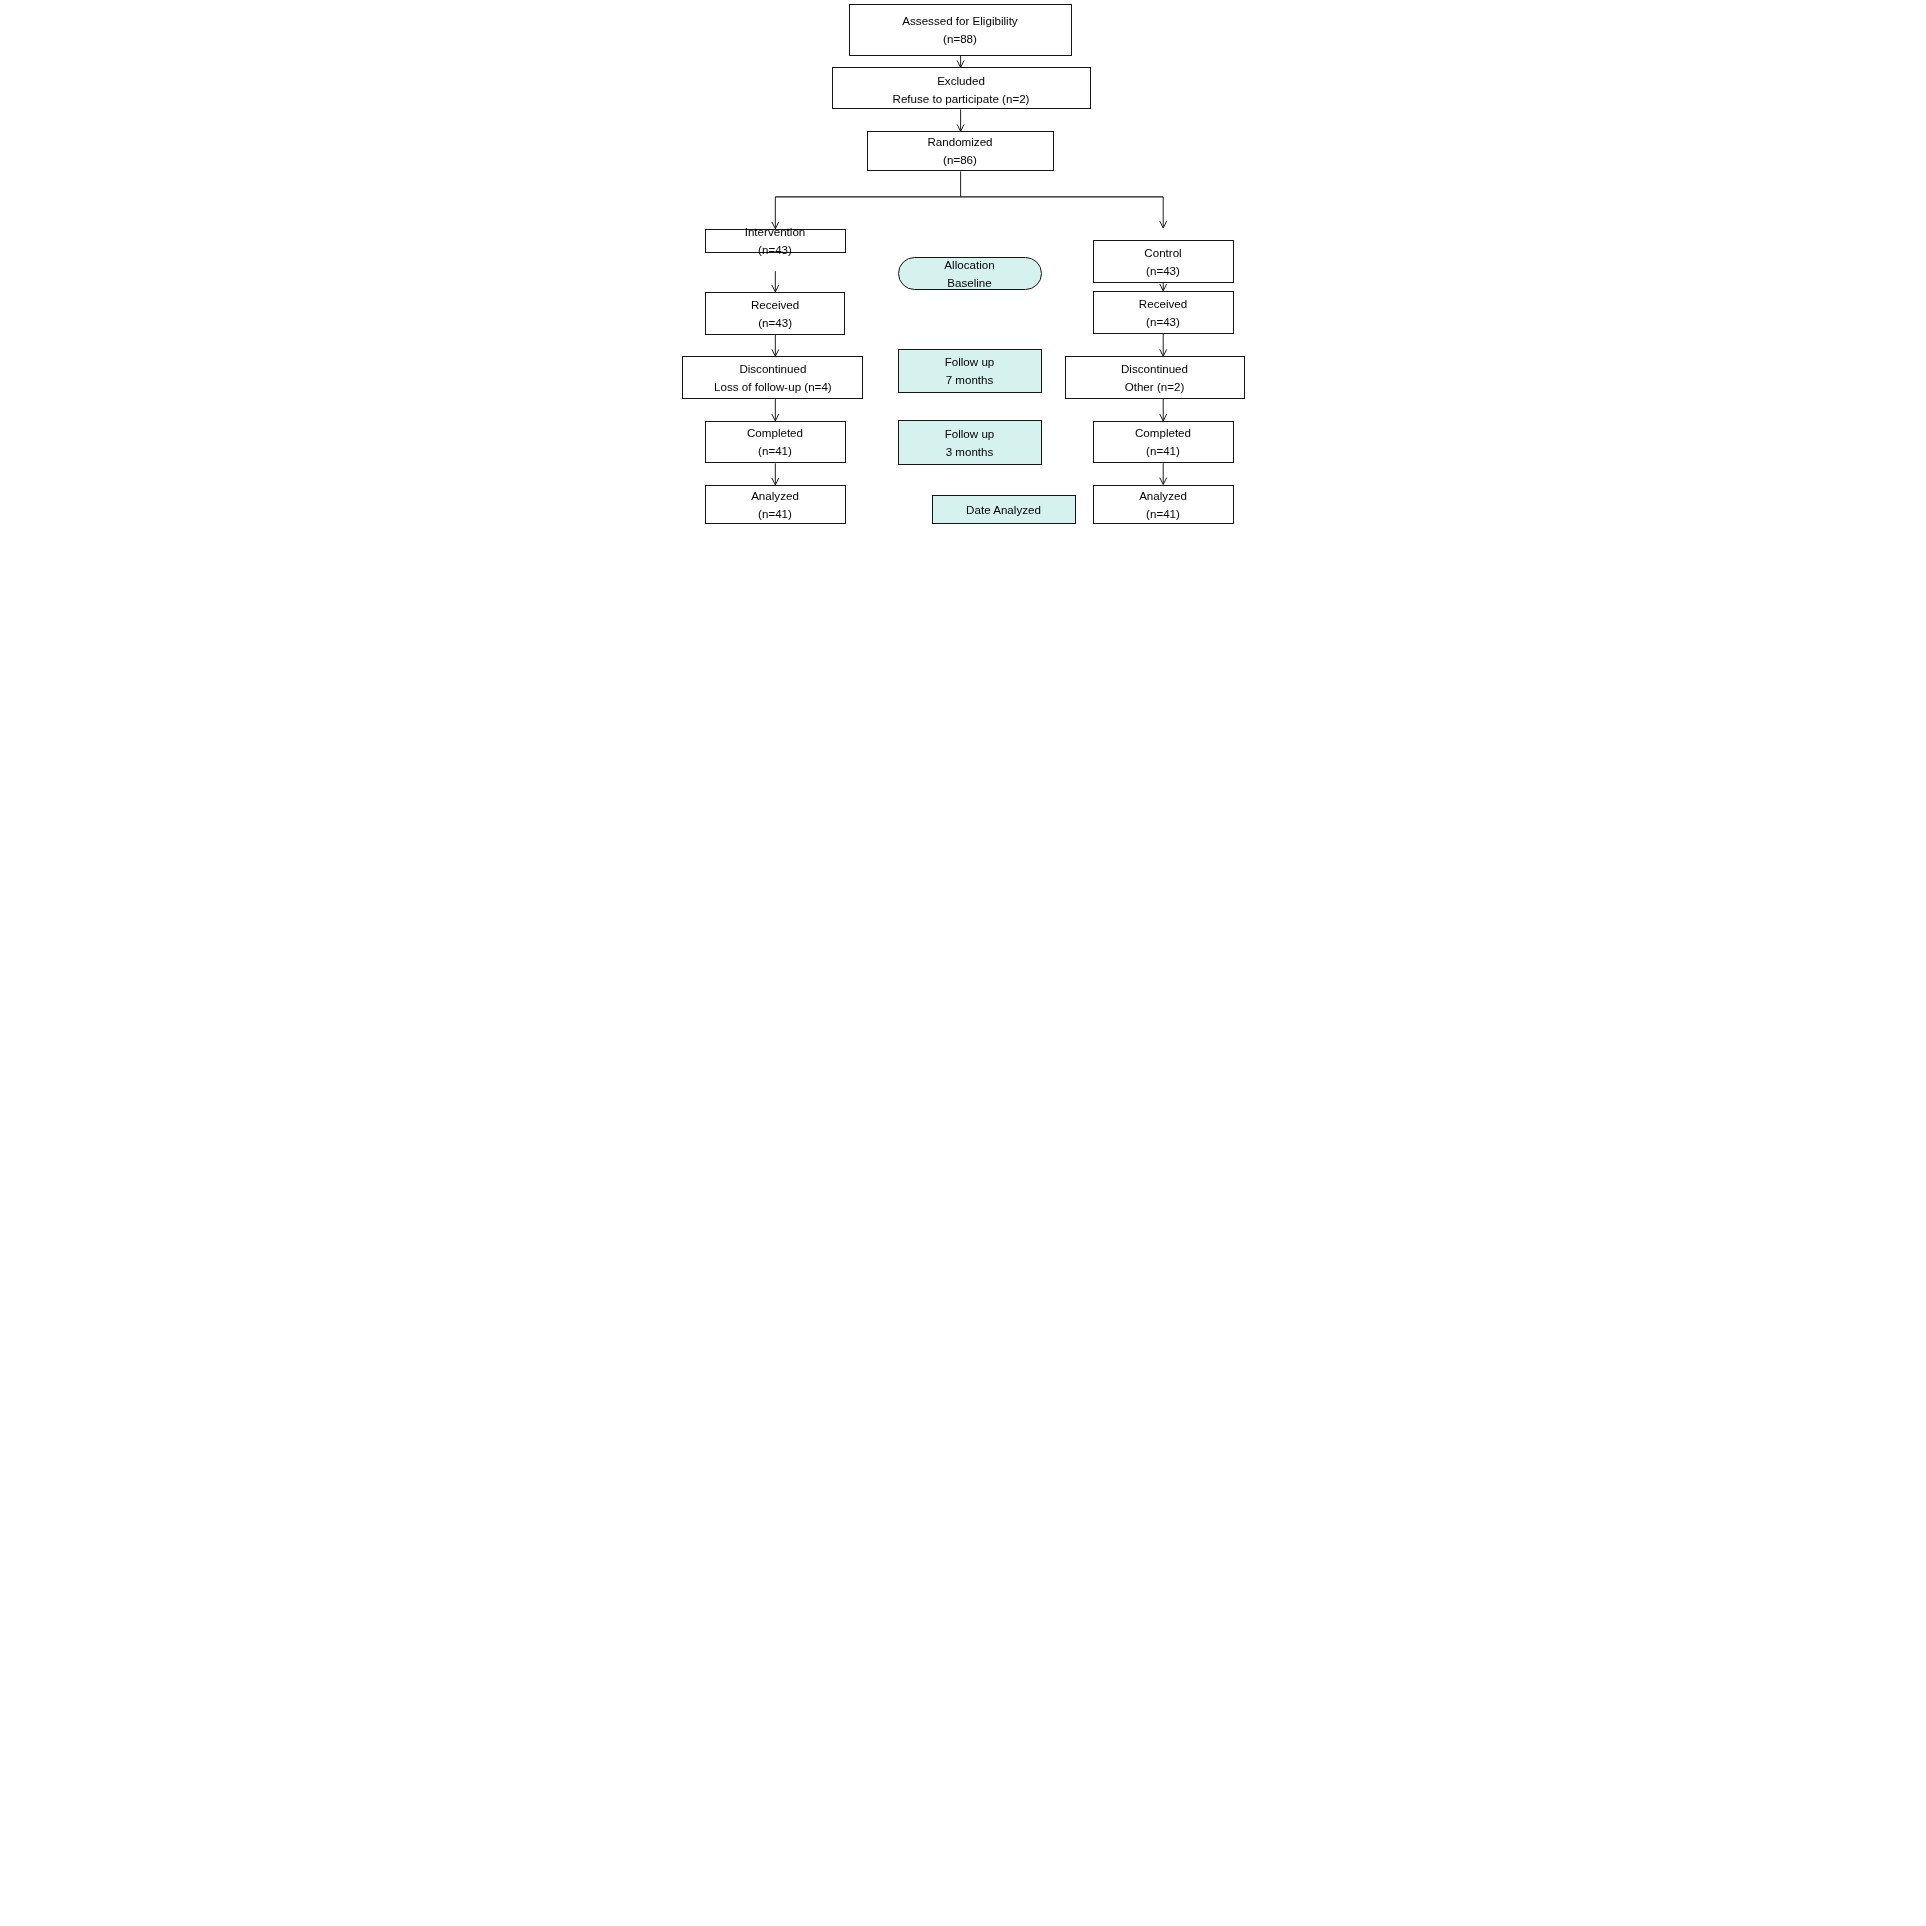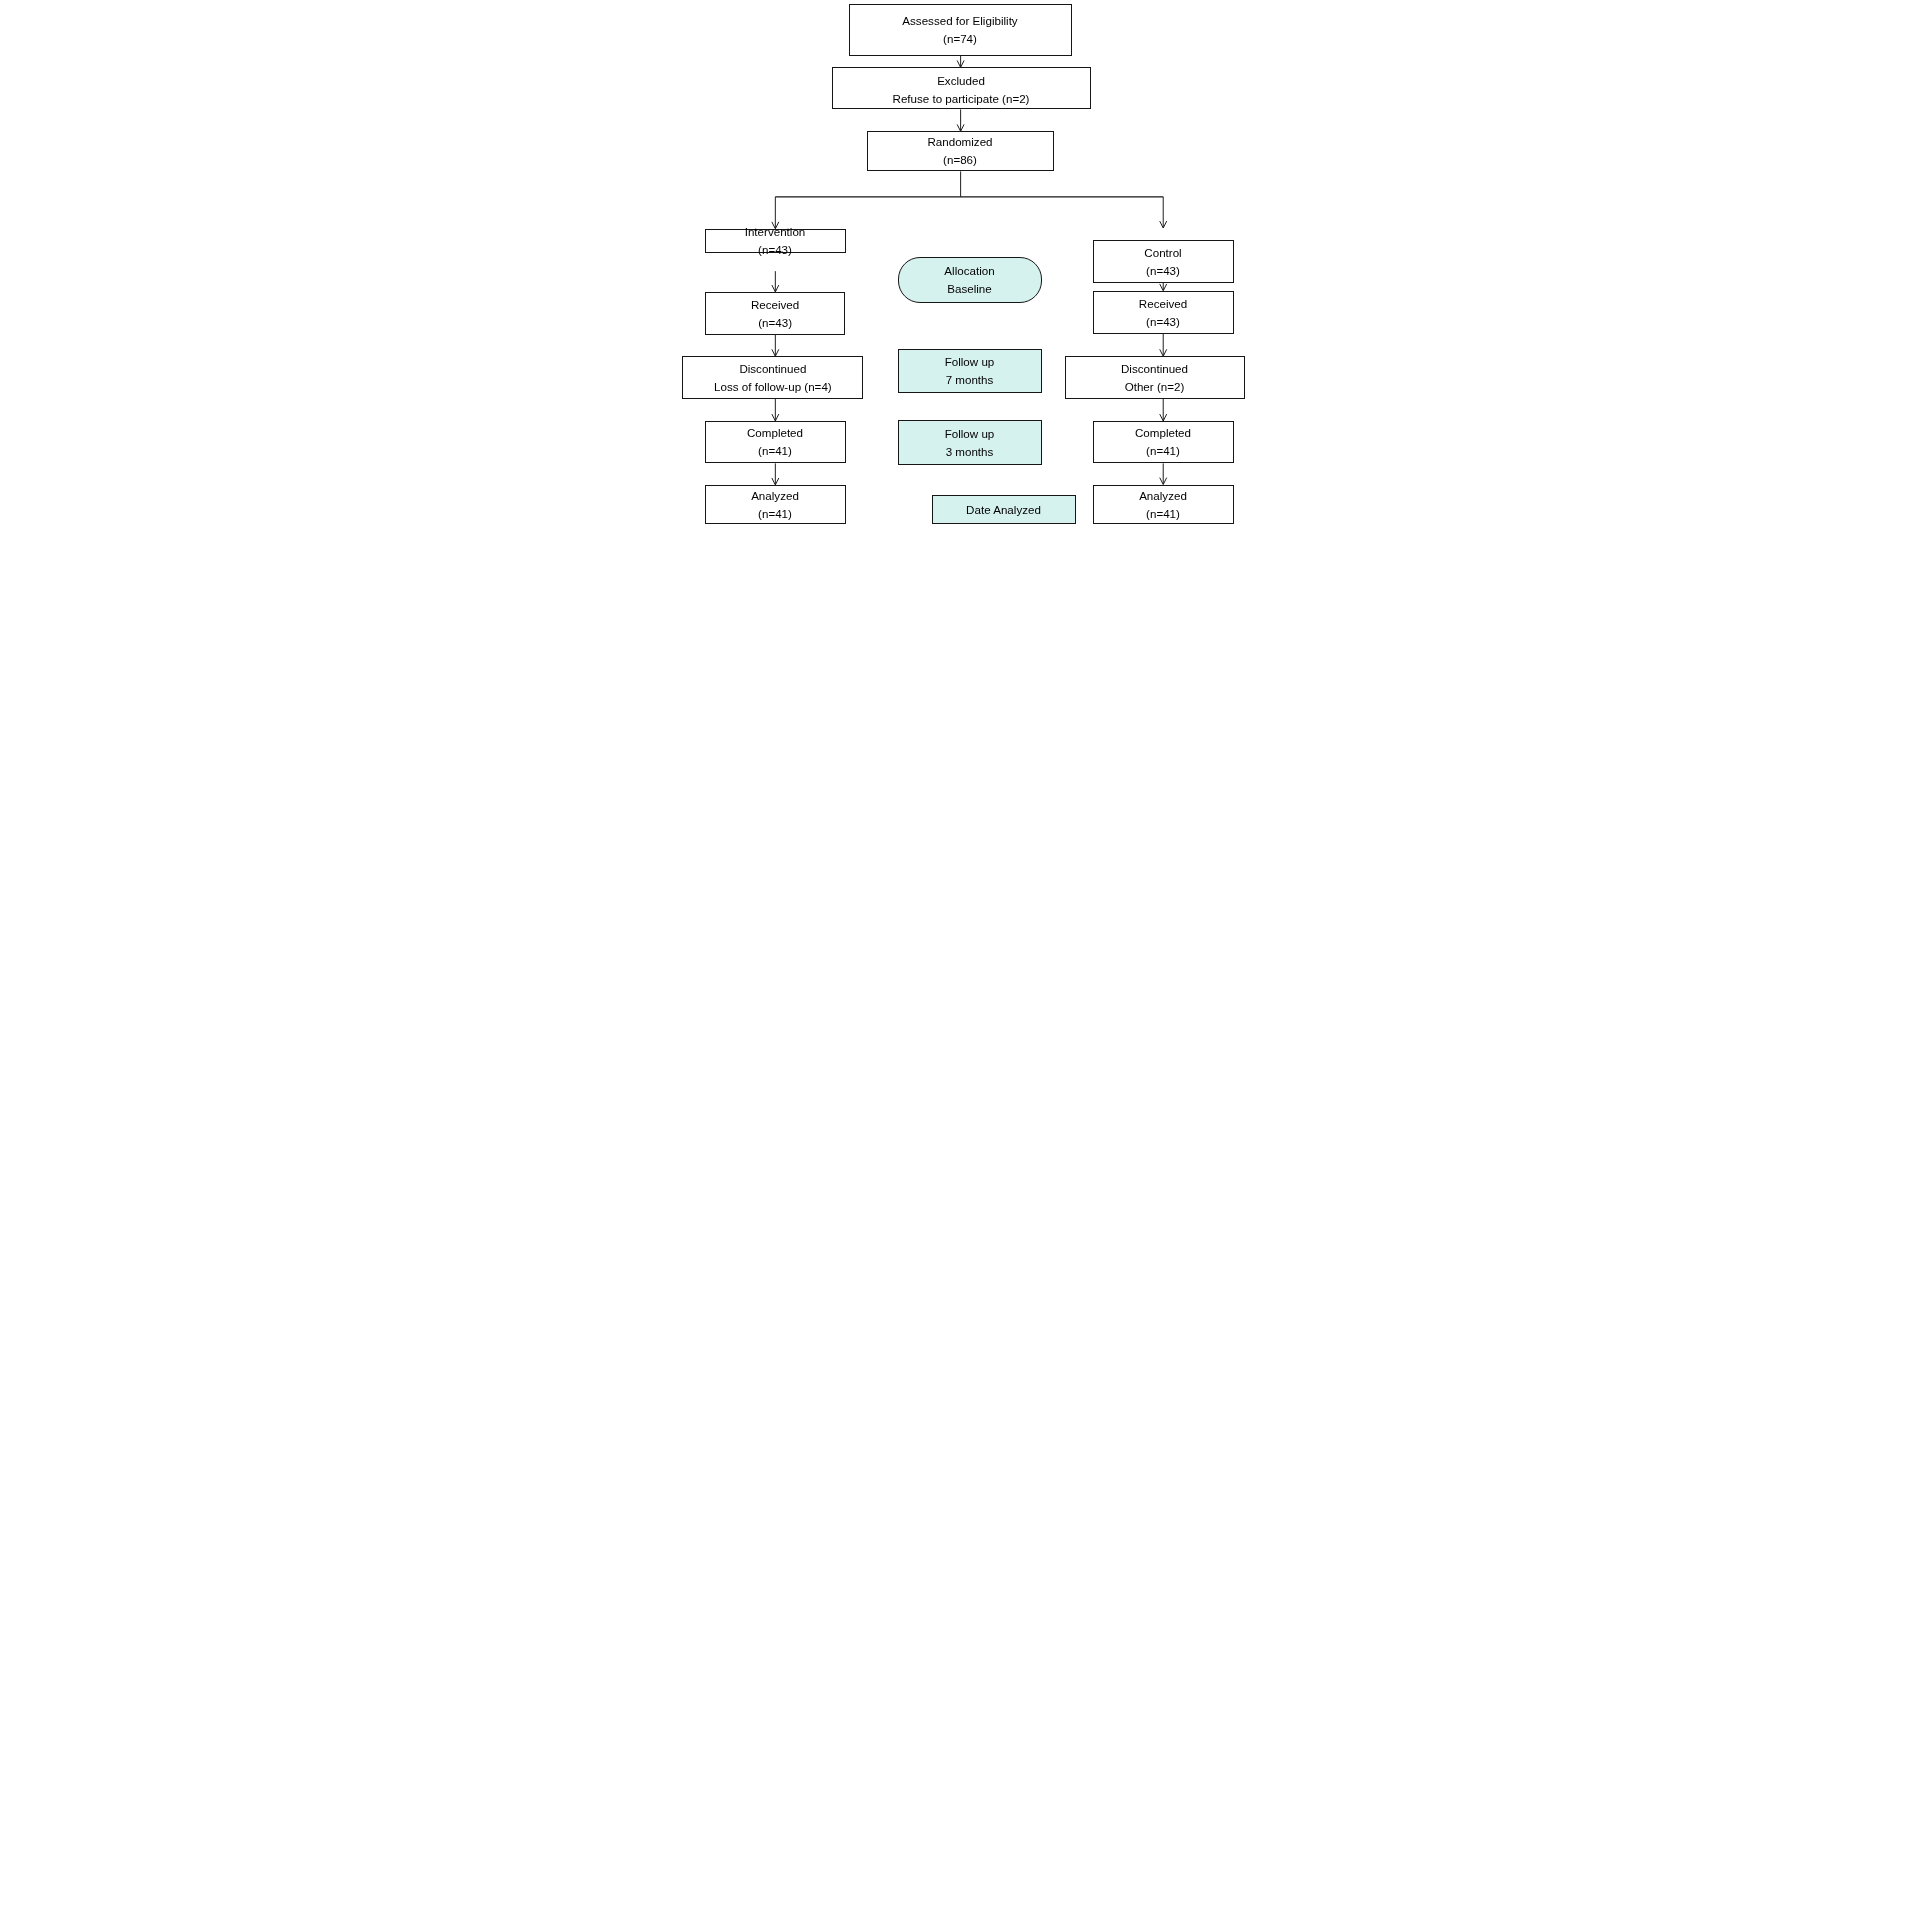--- a/index.html
+++ b/index.html
@@ -49,21 +49,21 @@
   .b-intervention  { left: 26px;   top: 229px;  width: 141px; height: 24px; }
   .b-control       { left: 414px; top: 240px;  width: 141px; height: 43px; }
   .b-received-l    { left: 26.6px;   top: 292px;  width: 140px; height: 43px; }
   .b-received-r    { left: 414px; top: 291px;  width: 141px; height: 43px; }
   .b-discontinued-l{ left: 3.9px;   top: 356px;  width: 181px; height: 43px; }
   .b-discontinued-r{ left: 386px; top: 356px;  width: 180px; height: 43px; }
   .b-completed-l   { left: 26px;   top: 421px; width: 141px; height: 42px; }
   .b-completed-r   { left: 414px; top: 421px; width: 141px; height: 42px; }
   .b-analyzed-l    { left: 26px;   top: 485px; width: 141px; height: 39px; }
   .b-analyzed-r    { left: 414px; top: 485px; width: 141px; height: 39px; }
-  .b-allocation    { left: 219px;  top: 257px;  width: 144px; height: 46px; border-radius: 22px; }
+  .b-allocation    { left: 219px;  top: 257px;  width: 144px; height: 33px; border-radius: 22px; }
   .b-followup1     { left: 219px;  top: 349px;  width: 144px; height: 44px; }
   .b-followup3     { left: 219px;  top: 420px; width: 144px; height: 45px; }
   .b-dateanalyzed  { left: 219px;  top: 495px; width: 144px; height: 29px; font-size: 11.6px; margin-left: 34px; }
 
   .connectors line, .connectors path, .connectors polyline {
     stroke: #161616;
     fill: none;
   }
 </style>
 </head>
@@ -100,21 +100,21 @@
     <line x1="1257" y1="867" x2="1257" y2="923" stroke-width="2.5"></line>
     <path d="M 1248 907 L 1257 925 L 1266 907" stroke-width="2.5"></path>
     <line x1="1257" y1="1036" x2="1257" y2="1091" stroke-width="2.5"></line>
     <path d="M 1248 1075 L 1257 1093 L 1266 1075" stroke-width="2.5"></path>
     <line x1="1257" y1="1203" x2="1257" y2="1256" stroke-width="2.5"></line>
     <path d="M 1248 1240 L 1257 1258 L 1266 1240" stroke-width="2.5"></path>
   </svg>
 
   <div class="node b-assessed">
     <span>Assessed for Eligibility</span>
-    <span>(n=74)</span>
+    <span>(n=88)</span>
   </div>
   <div class="node b-excluded">
     <span>Excluded</span>
     <span>Refuse to participate (n=2)</span>
   </div>
   <div class="node b-randomized">
     <span>Randomized</span>
     <span>(n=86)</span>
   </div>
 

